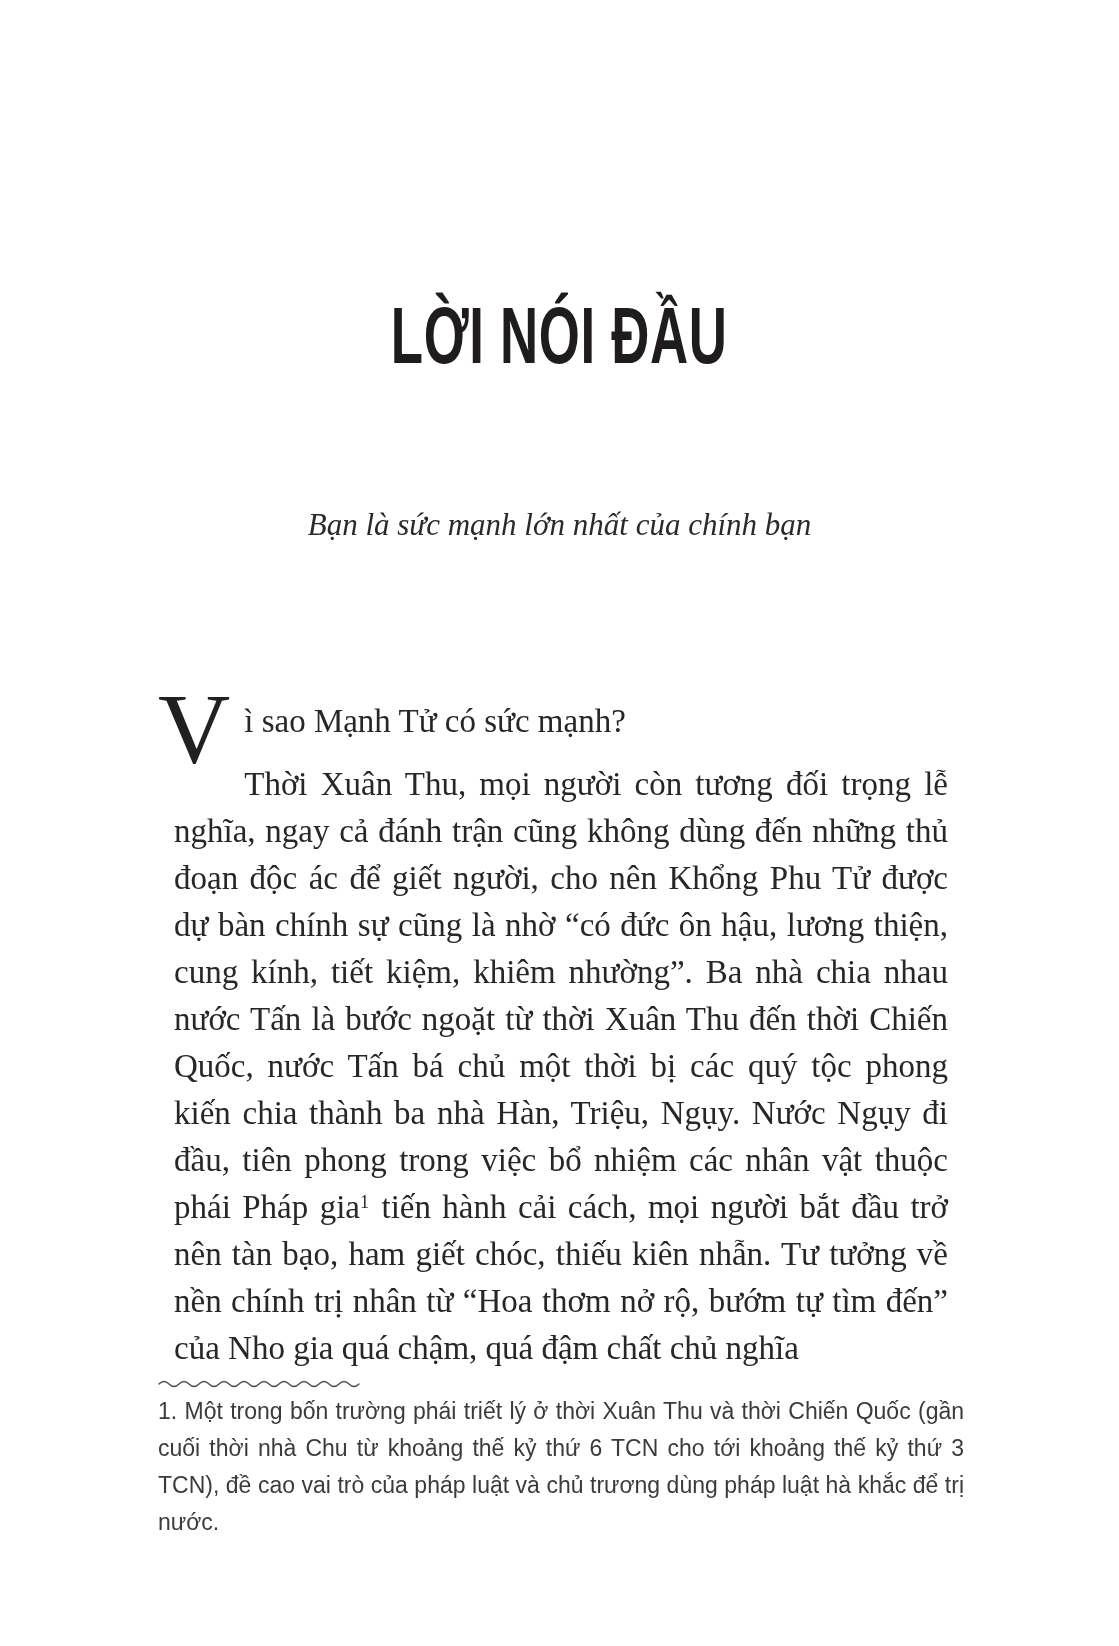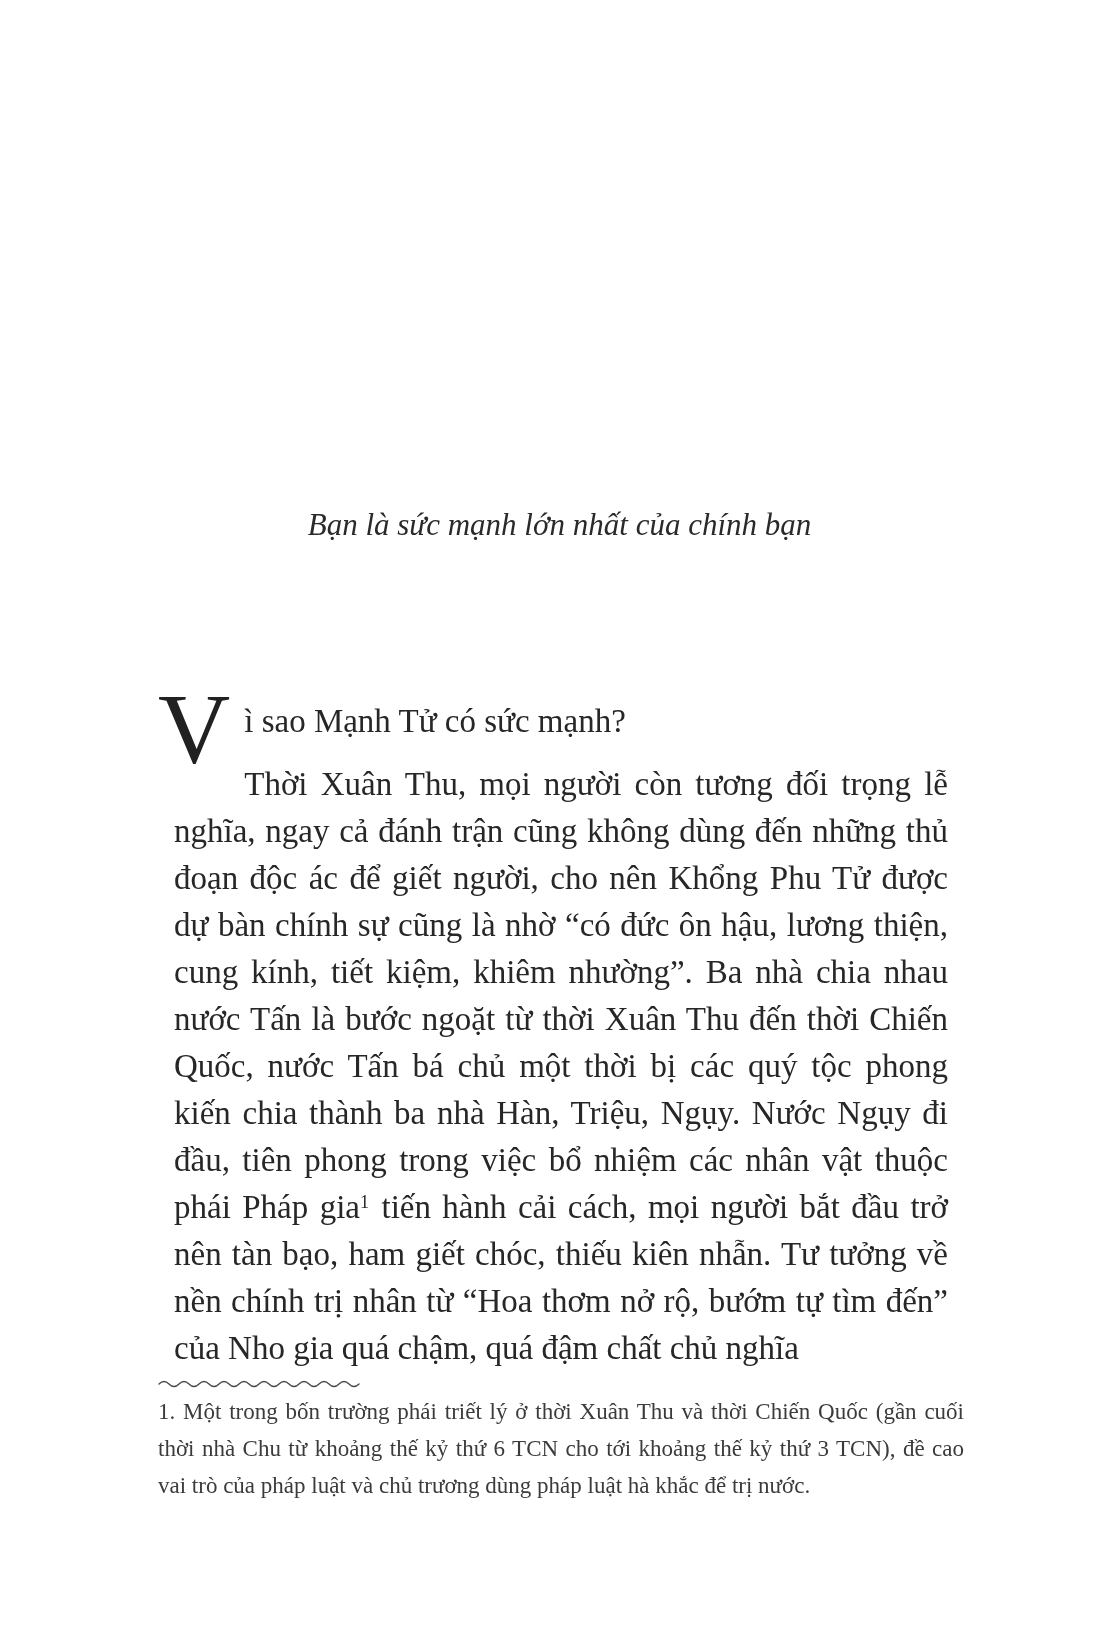--- a/index.html
+++ b/index.html
@@ -83,32 +83,33 @@
     top: 1378px;
     left: 158px;
     width: 806px;
   }
   .wavy-sep {
     display: block;
     margin: 0 0 5px 0;
   }
   .fn-text {
     margin: 0;
-    font-family: Liberation Serif, serif;
+    font-family: Liberation Sans, sans-serif;
     font-size: 23px;
     line-height: 37px;
     text-align: justify;
     color: #3b3b3b;
   }
 </style>
 </head>
 <body>
 
 <div class="page">
 
+  <h1 class="chapter-title"><span class="title-inner">LỜI NÓI ĐẦU</span></h1>
 
   <p class="chapter-subtitle">Bạn là sức mạnh lớn nhất của chính bạn</p>
 
   <div class="body-text">
     <span class="dropcap">V</span>
     <p>ì sao Mạnh Tử có sức mạnh?</p>
     <p><span>Thời Xuân Thu, mọi người còn tương đối trọng lễ nghĩa, ngay cả đánh trận cũng không dùng đến những thủ đoạn độc ác để giết người, cho nên Khổng Phu Tử được dự bàn chính sự cũng là nhờ “có đức ôn hậu, lương thiện, cung kính, tiết kiệm, khiêm nhường”. Ba nhà chia nhau nước Tấn là bước ngoặt từ thời Xuân Thu đến thời Chiến Quốc, nước Tấn bá chủ một thời bị các quý tộc phong kiến chia thành ba nhà Hàn, Triệu, Ngụy. Nước Ngụy đi đầu, tiên phong trong việc bổ nhiệm các nhân vật thuộc phái Pháp gia</span><sup class="fn-ref">1</sup> <span>tiến hành cải cách, mọi người bắt đầu trở nên tàn bạo, ham giết chóc, thiếu kiên nhẫn. Tư tưởng về nền chính trị nhân từ “Hoa thơm nở rộ, bướm tự tìm đến” của Nho gia quá chậm, quá đậm chất chủ nghĩa</span></p>
   </div>
 
   <div class="footnote">

